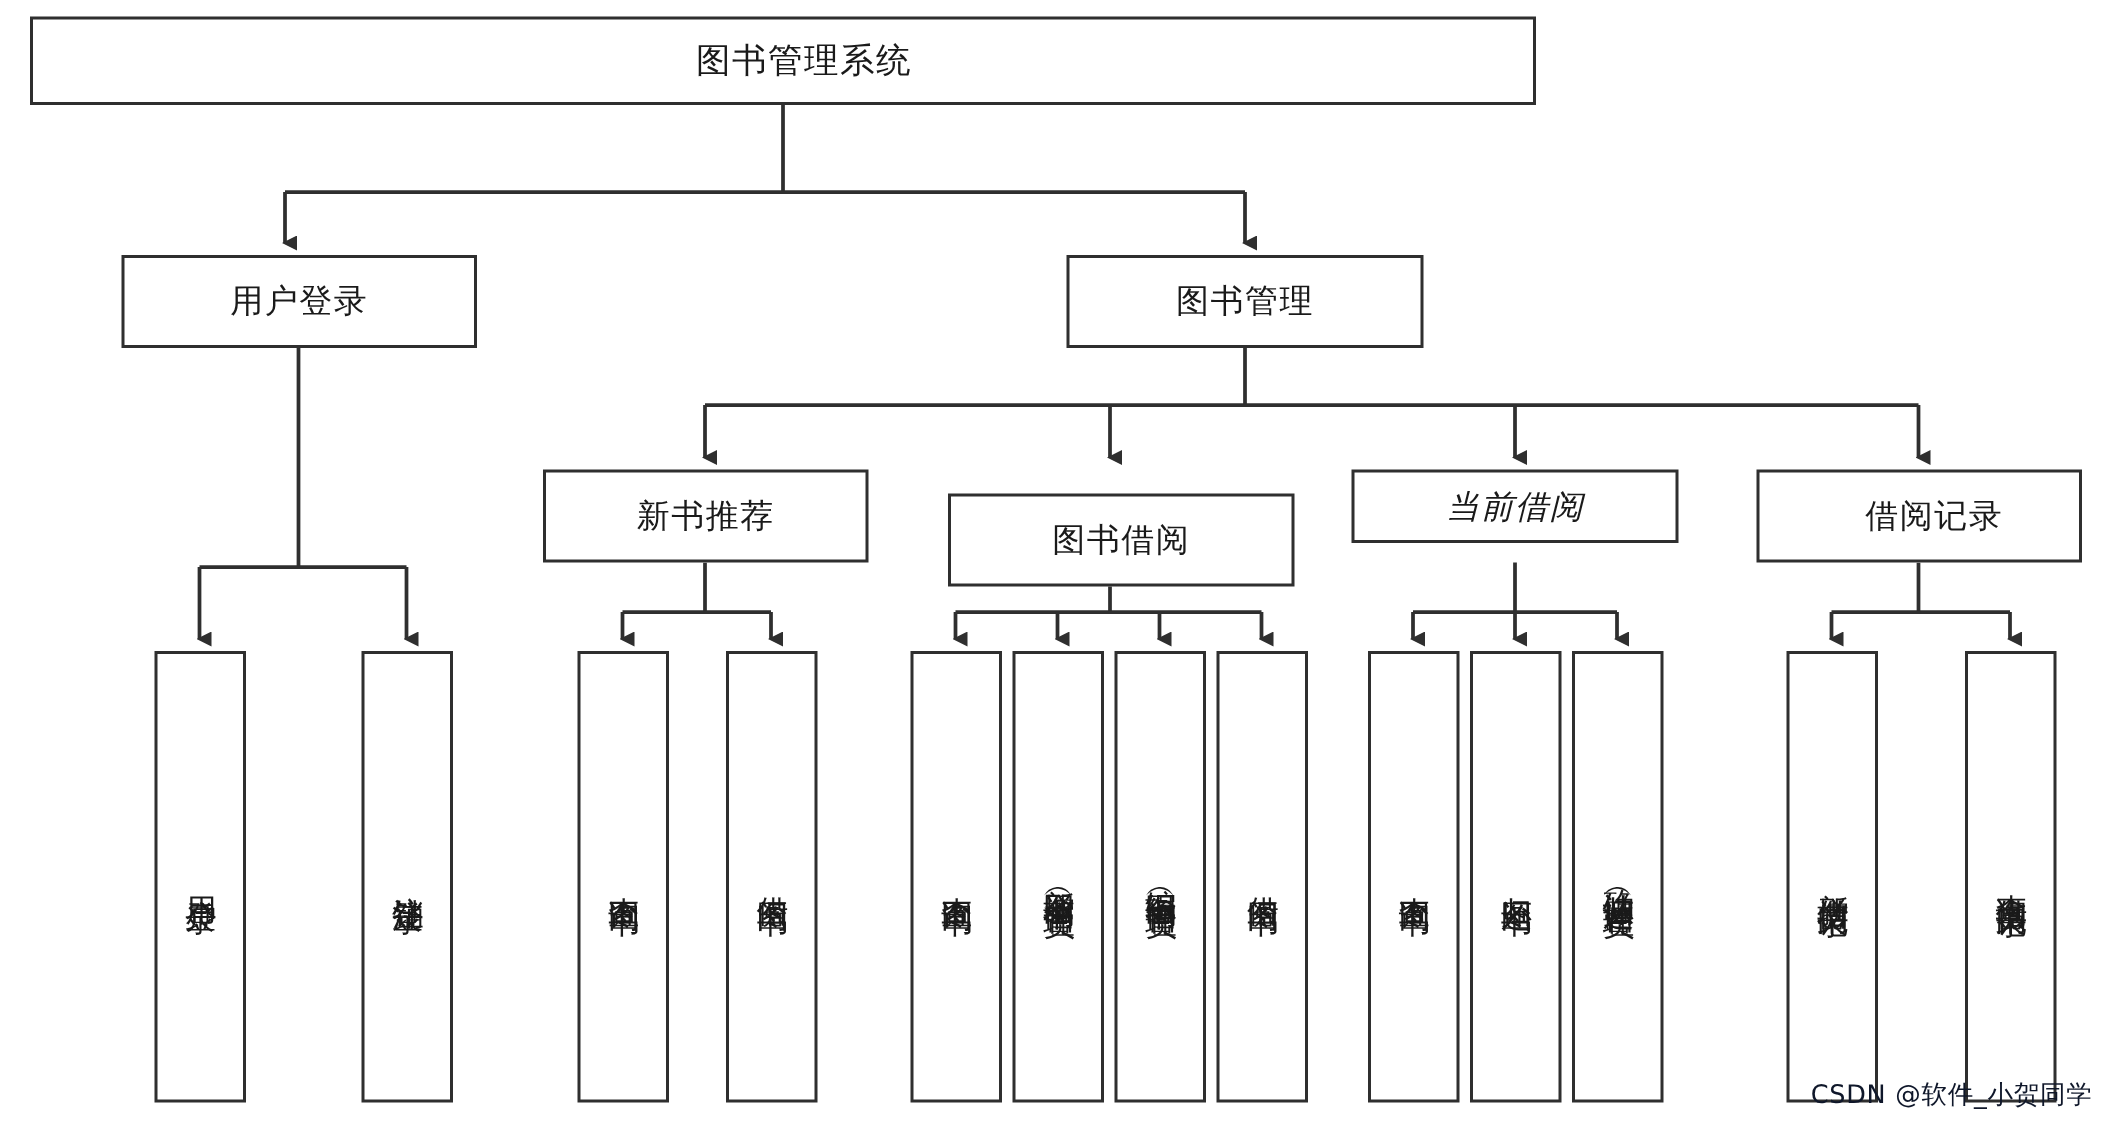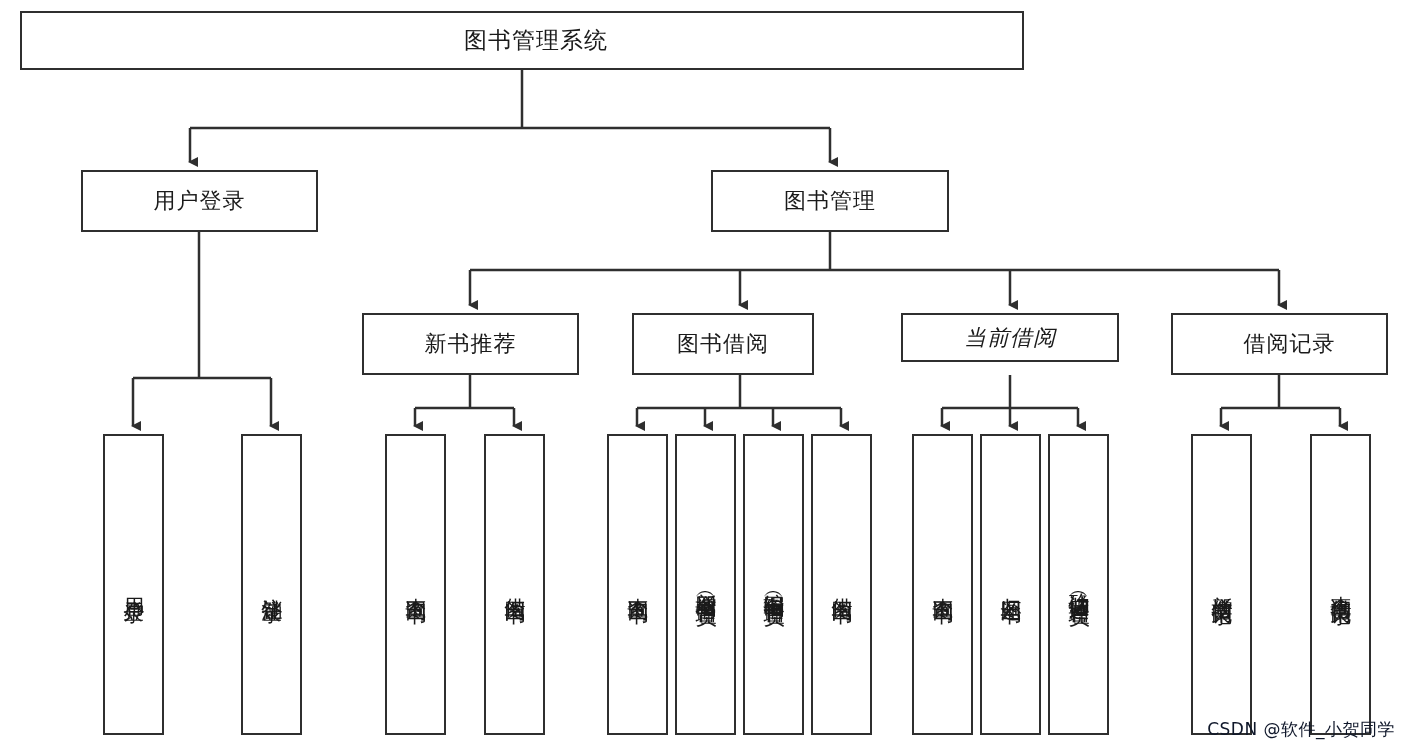--- a/index.html
+++ b/index.html
@@ -122,21 +122,21 @@
   <div class="node h" style="left:81px; top:170px; width:237px; height:62px;">
     <span>用户登录</span>
   </div>
   <div class="node h" style="left:711px; top:170px; width:238px; height:62px;text-align:right;">
     <span>图书管理</span>
   </div>
 
   <div class="node h" style="left:362px; top:313px; width:217px; height:62px;font-family:Liberation Mono, monospace;">
     <span>新书推荐</span>
   </div>
-  <div class="node h" style="left:632px; top:313px; width:182px; height:62px;">
+  <div class="node h" style="left:632px; top:329px; width:231px; height:62px;">
     <span>图书借阅</span>
   </div>
   <div class="node h" style="left:901px; top:313px; width:218px; height:49px;font-style:italic;">
     <span>当前借阅</span>
   </div>
   <div class="node h" style="left:1171px; top:313px; width:217px; height:62px;padding-left:20px;">
     <span>借阅记录</span>
   </div>
 
   <div class="node v" style="left:103px; top:434px; width:61px; height:301px;">

